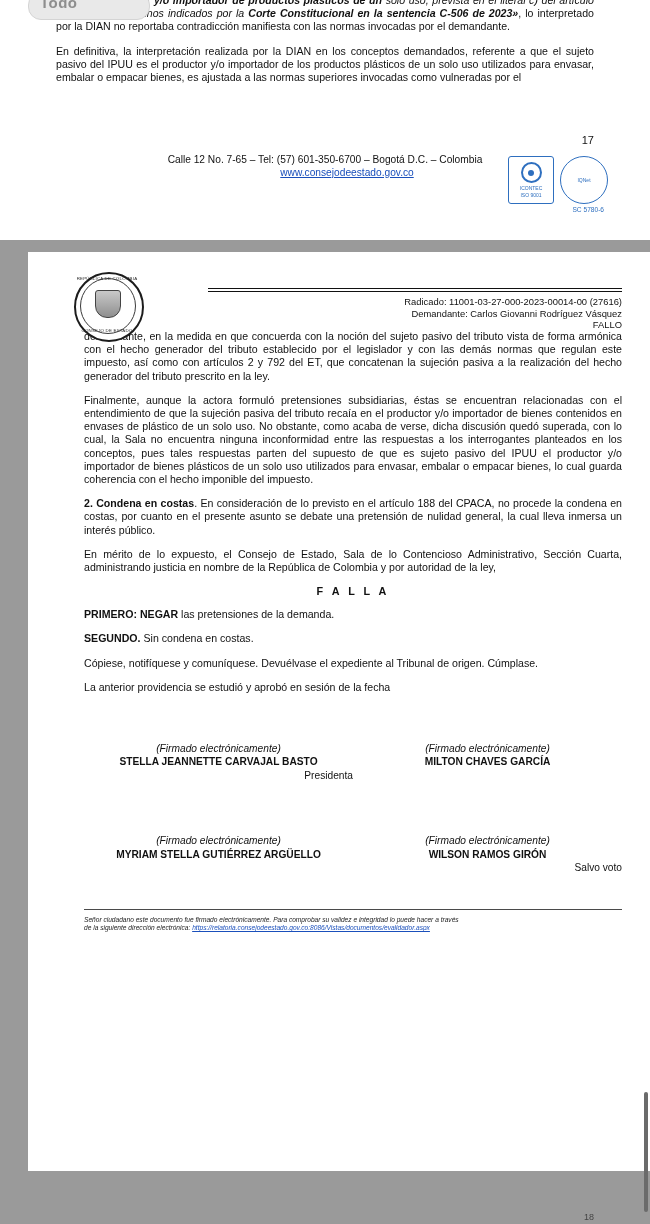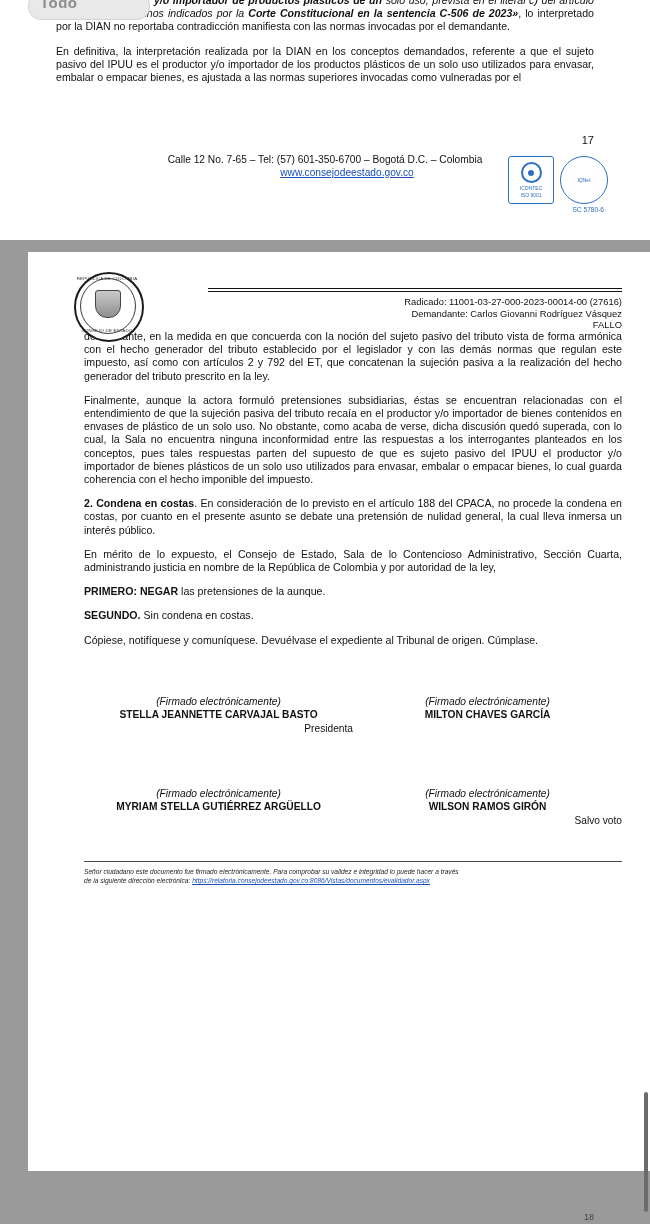--- a/index.html
+++ b/index.html
@@ -371,27 +371,29 @@
     </div>
   </div>
 
   <p class="body">demandante, en la medida en que concuerda con la noción del sujeto pasivo del tributo vista de forma armónica con el hecho generador del tributo establecido por el legislador y con las demás normas que regulan este impuesto, así como con artículos 2 y 792 del ET, que concatenan la sujeción pasiva a la realización del hecho generador del tributo prescrito en la ley.</p>
   <p class="body">Finalmente, aunque la actora formuló pretensiones subsidiarias, éstas se encuentran relacionadas con el entendimiento de que la sujeción pasiva del tributo recaía en el productor y/o importador de bienes contenidos en envases de plástico de un solo uso. No obstante, como acaba de verse, dicha discusión quedó superada, con lo cual, la Sala no encuentra ninguna inconformidad entre las respuestas a los interrogantes planteados en los conceptos, pues tales respuestas parten del supuesto de que es sujeto pasivo del IPUU el productor y/o importador de bienes plásticos de un solo uso utilizados para envasar, embalar o empacar bienes, lo cual guarda coherencia con el hecho imponible del impuesto.</p>
 
   <p class="body"><span class="bold">2. Condena en costas</span><span>. En consideración de lo previsto en el artículo 188 del CPACA, no procede la condena en costas, por cuanto en el presente asunto se debate una pretensión de nulidad general, la cual lleva inmersa un interés público.</span></p>
 
   <p class="body">En mérito de lo expuesto, el Consejo de Estado, Sala de lo Contencioso Administrativo, Sección Cuarta, administrando justicia en nombre de la República de Colombia y por autoridad de la ley,</p>
 
-
-  <p class="body"><span class="bold">PRIMERO: NEGAR</span><span> las pretensiones de la aunque.</span></p>
+  <div class="falla">F A L L A</div>
+
+  <p class="body"><span class="bold">PRIMERO: NEGAR</span><span> las pretensiones de la demanda.</span></p>
 
   <p class="body"><span class="bold">SEGUNDO.</span><span> Sin condena en costas.</span></p>
 
   <p class="body">Cópiese, notifíquese y comuníquese. Devuélvase el expediente al Tribunal de origen. Cúmplase.</p>
 
+  <p class="body">La anterior providencia se estudió y aprobó en sesión de la fecha</p>
 
   <div class="sig-grid">
     <div class="sig">
       <div class="elec">(Firmado electrónicamente)</div>
       <div class="name">STELLA JEANNETTE CARVAJAL BASTO</div>
       <div class="role">Presidenta</div>
     </div>
     <div class="sig">
       <div class="elec">(Firmado electrónicamente)</div>
       <div class="name">MILTON CHAVES GARCÍA</div>

